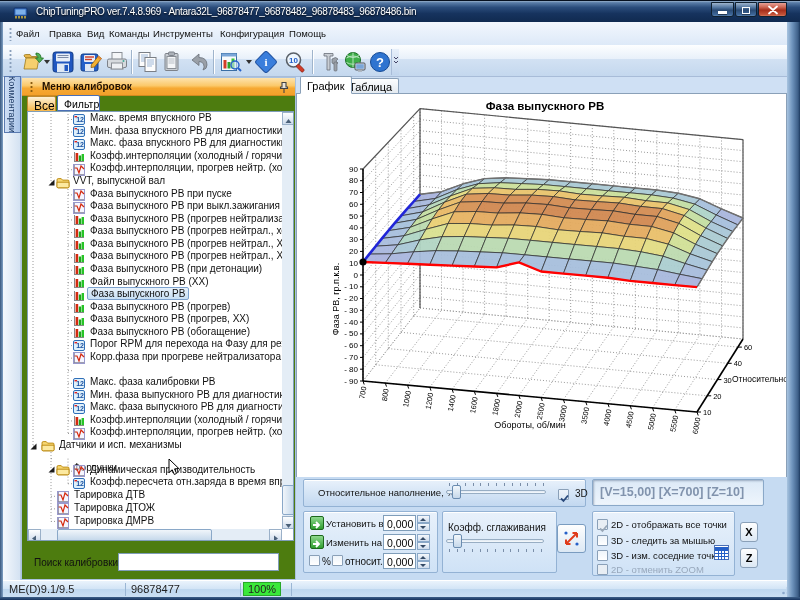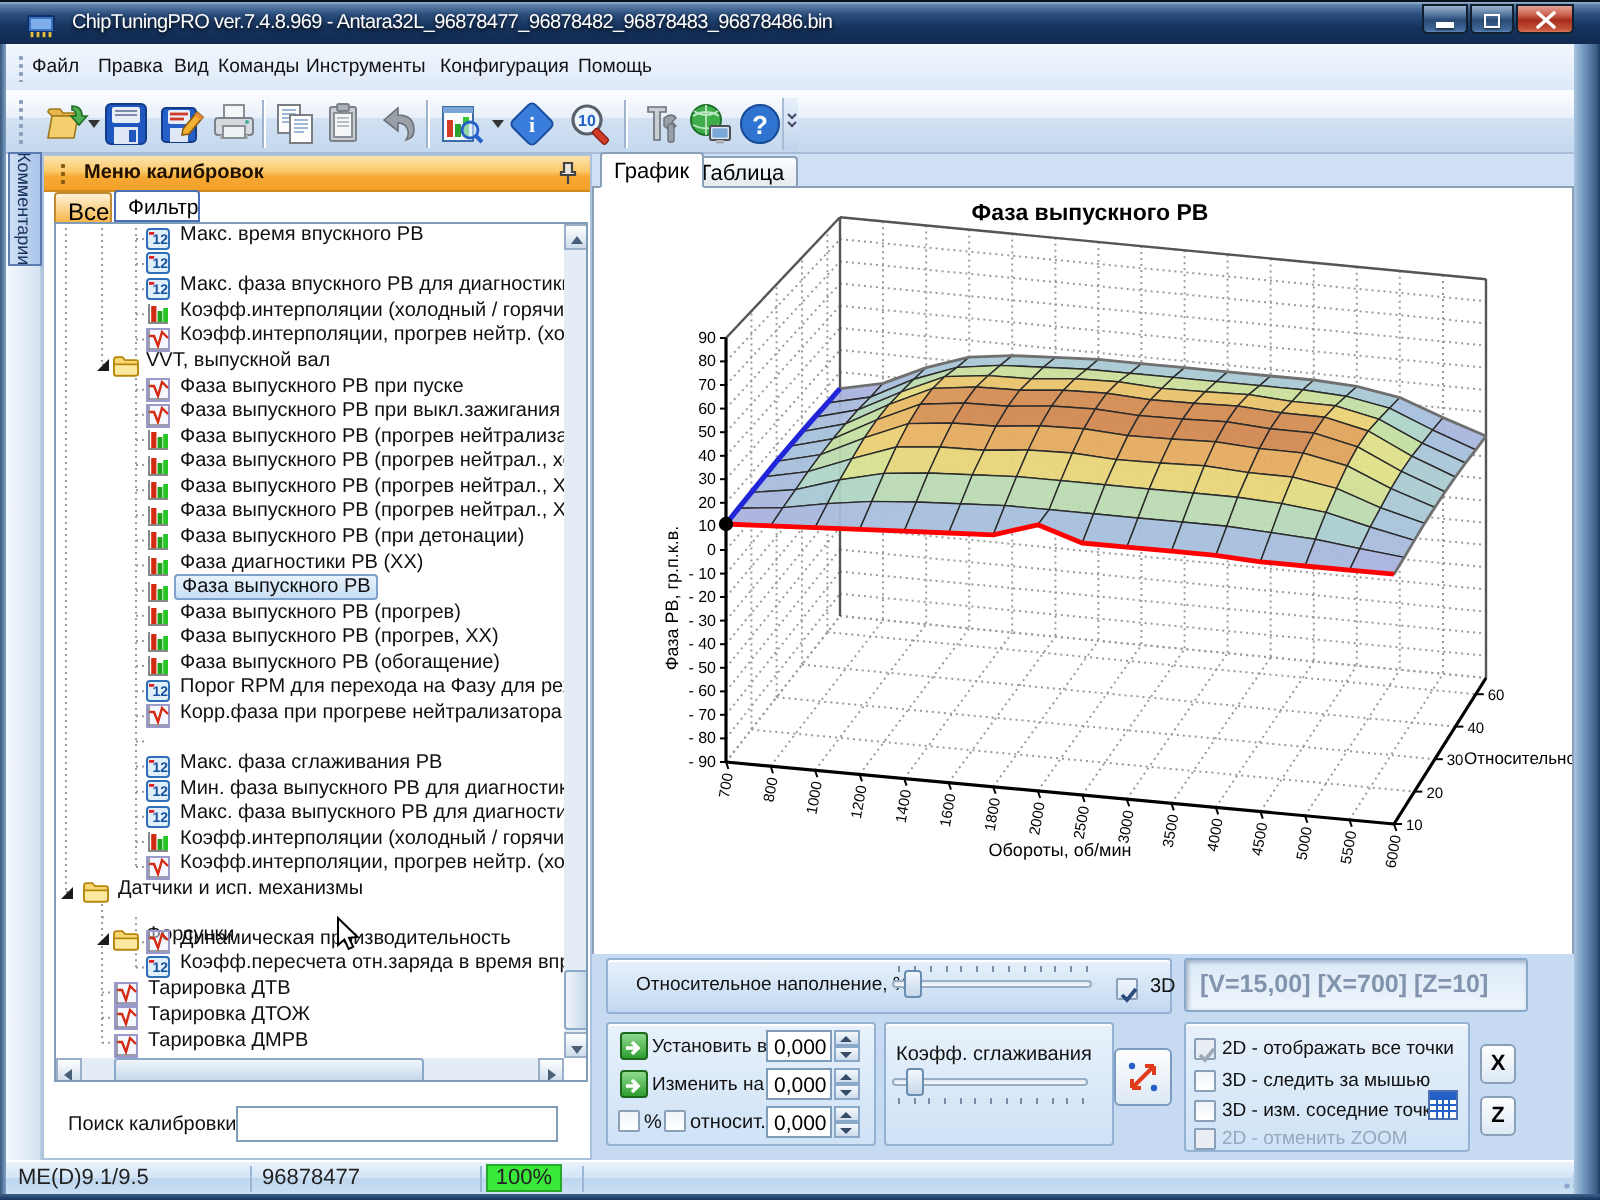--- a/index.html
+++ b/index.html
@@ -12,21 +12,21 @@
 .wbtn { position:absolute; top:1px; height:15px; background:linear-gradient(#9db3cc 0%,#51749e 35%,#2a4a74 55%,#3f689a 90%,#5e87b5 100%); border:1px solid #10202f; border-radius:0 0 3px 3px; }
 .wclose { background:linear-gradient(#e6a096 0%,#cf6a57 30%,#a62e1b 55%,#c4543a 90%,#d8765c 100%); }
 #menubar { left:3px; top:22px; width:785px; height:23px; background:linear-gradient(#f2f7fd,#dde9f8); font-size:9.6px; color:#111; }
 .mi { position:absolute; top:6px; }
 #toolbar { left:3px; top:45px; width:785px; height:32px; background:linear-gradient(#fdfeff 0%,#e8f0fa 45%,#d2e1f3 46%,#c4d8ee 100%); border-bottom:1px solid #a8bcd8; }
 .tsep { position:absolute; top:50px; width:1px; height:24px; background:#9fb4cc; box-shadow:1px 0 0 #fff; }
 .grip { position:absolute; width:3px; background-image:radial-gradient(circle, #8aa0bc 1px, transparent 1.2px); background-size:3px 4px; }
 #sidebar { left:3px; top:77px; width:18px; height:503px; background:linear-gradient(90deg,#f4f8fc,#d4e2f2); border-right:1px solid #b8cce0; }
 #vtab { left:4px; top:76px; width:17px; height:57px; overflow:hidden; background:linear-gradient(90deg,#cfdff5,#a9c4e8); border:1px solid #5a7ab0; }
 #vtabtxt { position:absolute; left:-21px; top:22px; width:56px; transform:rotate(90deg); transform-origin:center; font-size:9px; color:#16335e; text-align:center; white-space:nowrap; }
-#leftpanel { left:21px; top:77px; width:275px; height:503px; background:#ffffff; border:1px solid #aac2de; }
+#leftpanel { left:21px; top:77px; width:275px; height:503px; background:#4d7c0f; border:1px solid #aac2de; }
 #lheader { position:absolute; left:0px; top:0px; width:273px; height:18px; background:linear-gradient(#fde3ae 0%,#fbc96a 45%,#f6a933 60%,#f3a02a 100%); border-bottom:1px solid #d08a20; }
 #lheader b { position:absolute; left:20px; top:3px; font-size:10px; color:#201000; }
 .tab1 { position:absolute; font-size:11px; }
 #treebox { position:absolute; left:5px; top:33px; width:267px; height:430px; background:#fff; border:1px solid #7f9db9; overflow:hidden; }
 .trow { position:absolute; left:0; width:100%; height:13px; font-size:10px; color:#101010; }
 #searchrow { position:absolute; left:0; top:468px; width:273px; height:34px; }
 #statusbar { left:3px; top:580px; width:794px; height:17px; background:linear-gradient(#eaf3fc 0%,#d2e4f6 50%,#bed7ef 51%,#cadff3 100%); border-top:1px solid #fff; font-size:11px; color:#222; }
 #brd-l { left:0; top:22px; width:3px; height:575px; background:linear-gradient(90deg,#39577d,#7fa0c4); }
 #brd-r { left:787px; top:22px; width:13px; height:575px; background:linear-gradient(90deg,#a8c4e0,#6f94bd 40%,#3d5f88 85%,#1d3a5f); }
 #brd-b { left:0; top:597px; width:800px; height:3px; background:linear-gradient(#3d5f88,#16335e); }
@@ -245,20 +245,21 @@
               <text x="3.2" y="8.2" font-family="Liberation Sans" font-size="7" font-weight="bold" fill="#1a50a0">12</text>
             </svg></span>
           <span style="position:absolute;left:62px;top:-1px;white-space:nowrap">Макс. время впускного РВ</span>
         </div>
 <div class="trow" style="top:13.8px">
           <span style="position:absolute;left:45px;top:0.5px"><svg width="12" height="11" viewBox="0 0 12 11">
               <rect x="0.5" y="0.5" width="11" height="10" rx="1.5" fill="#dff0fb" stroke="#2f6fb8"></rect>
               <rect x="1.5" y="2" width="2.6" height="1.4" fill="#d22"></rect>
               <text x="3.2" y="8.2" font-family="Liberation Sans" font-size="7" font-weight="bold" fill="#1a50a0">12</text>
             </svg></span>
+          <span style="position:absolute;left:62px;top:-1px;white-space:nowrap">Мин. фаза впускного РВ для диагностики</span>
         </div>
 <div class="trow" style="top:26.3px">
           <span style="position:absolute;left:45px;top:0.5px"><svg width="12" height="11" viewBox="0 0 12 11">
               <rect x="0.5" y="0.5" width="11" height="10" rx="1.5" fill="#dff0fb" stroke="#2f6fb8"></rect>
               <rect x="1.5" y="2" width="2.6" height="1.4" fill="#d22"></rect>
               <text x="3.2" y="8.2" font-family="Liberation Sans" font-size="7" font-weight="bold" fill="#1a50a0">12</text>
             </svg></span>
           <span style="position:absolute;left:62px;top:-1px;white-space:nowrap">Макс. фаза впускного РВ для диагностики</span>
         </div>
 <div class="trow" style="top:38.9px">
@@ -359,21 +360,21 @@
           <span style="position:absolute;left:62px;top:-1px;white-space:nowrap">Фаза выпускного РВ (при детонации)</span>
         </div>
 <div class="trow" style="top:164.5px">
           <span style="position:absolute;left:45px;top:0.5px"><svg width="12" height="12" viewBox="0 0 12 12">
               <line x1="1.5" y1="1" x2="1.5" y2="11" stroke="#888" stroke-width="1"></line>
               <line x1="1" y1="10.5" x2="11" y2="10.5" stroke="#888" stroke-width="1"></line>
               <rect x="2.6" y="2" width="2.6" height="8" fill="#d42a10"></rect>
               <rect x="5.8" y="4.5" width="2.4" height="5.5" fill="#1fa31f"></rect>
               <rect x="8.6" y="3" width="2.4" height="7" fill="#27c427"></rect>
             </svg></span>
-          <span style="position:absolute;left:62px;top:-1px;white-space:nowrap">Фаза диагностики РВ (ХХ)</span>
+          <span style="position:absolute;left:62px;top:-1px;white-space:nowrap">Файл выпускного РВ (ХХ)</span>
         </div>
 <div class="trow" style="top:177.0px">
           <span style="position:absolute;left:45px;top:0.5px"><svg width="12" height="12" viewBox="0 0 12 12">
               <line x1="1.5" y1="1" x2="1.5" y2="11" stroke="#888" stroke-width="1"></line>
               <line x1="1" y1="10.5" x2="11" y2="10.5" stroke="#888" stroke-width="1"></line>
               <rect x="2.6" y="2" width="2.6" height="8" fill="#d42a10"></rect>
               <rect x="5.8" y="4.5" width="2.4" height="5.5" fill="#1fa31f"></rect>
               <rect x="8.6" y="3" width="2.4" height="7" fill="#27c427"></rect>
             </svg></span>
           <span style="position:absolute;left:59px;top:-2px;border:1px solid #7da2ce;border-radius:2px;background:linear-gradient(#e8f2fc,#c8dff4);padding:0 3px;white-space:nowrap">Фаза выпускного РВ</span>
@@ -424,21 +425,21 @@
               <line x1="1" y1="10.5" x2="11" y2="10.5" stroke="#889" stroke-width="0.8"></line>
             </svg></span>
           <span style="position:absolute;left:62px;top:-1px;white-space:nowrap">Корр.фаза при прогреве нейтрализатора</span>
         </div>
 <div class="trow" style="top:265.0px">
           <span style="position:absolute;left:45px;top:0.5px"><svg width="12" height="11" viewBox="0 0 12 11">
               <rect x="0.5" y="0.5" width="11" height="10" rx="1.5" fill="#dff0fb" stroke="#2f6fb8"></rect>
               <rect x="1.5" y="2" width="2.6" height="1.4" fill="#d22"></rect>
               <text x="3.2" y="8.2" font-family="Liberation Sans" font-size="7" font-weight="bold" fill="#1a50a0">12</text>
             </svg></span>
-          <span style="position:absolute;left:62px;top:-1px;white-space:nowrap">Макс. фаза сглаживания РВ</span>
+          <span style="position:absolute;left:62px;top:-1px;white-space:nowrap">Макс. фаза калибровки РВ</span>
         </div>
 <div class="trow" style="top:277.5px">
           <span style="position:absolute;left:45px;top:0.5px"><svg width="12" height="11" viewBox="0 0 12 11">
               <rect x="0.5" y="0.5" width="11" height="10" rx="1.5" fill="#dff0fb" stroke="#2f6fb8"></rect>
               <rect x="1.5" y="2" width="2.6" height="1.4" fill="#d22"></rect>
               <text x="3.2" y="8.2" font-family="Liberation Sans" font-size="7" font-weight="bold" fill="#1a50a0">12</text>
             </svg></span>
           <span style="position:absolute;left:62px;top:-1px;white-space:nowrap">Мин. фаза выпускного РВ для диагностики</span>
         </div>
 <div class="trow" style="top:290.1px">

